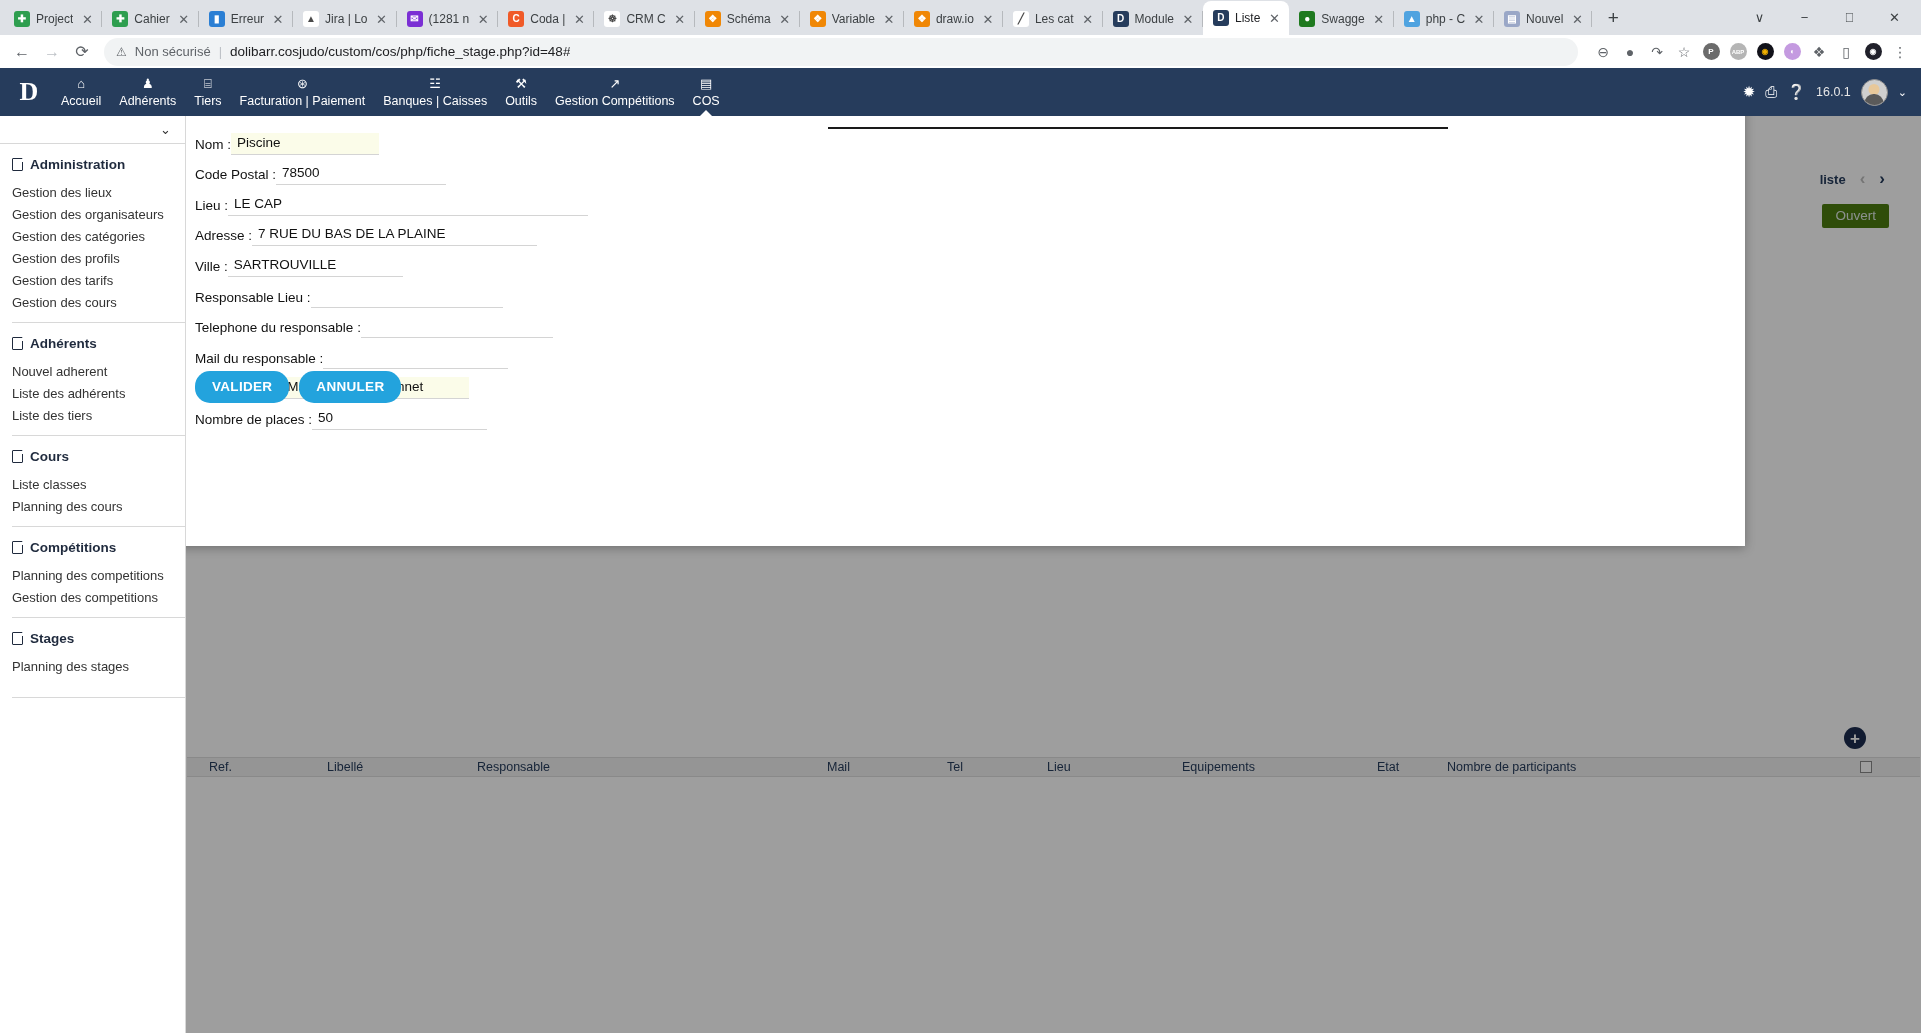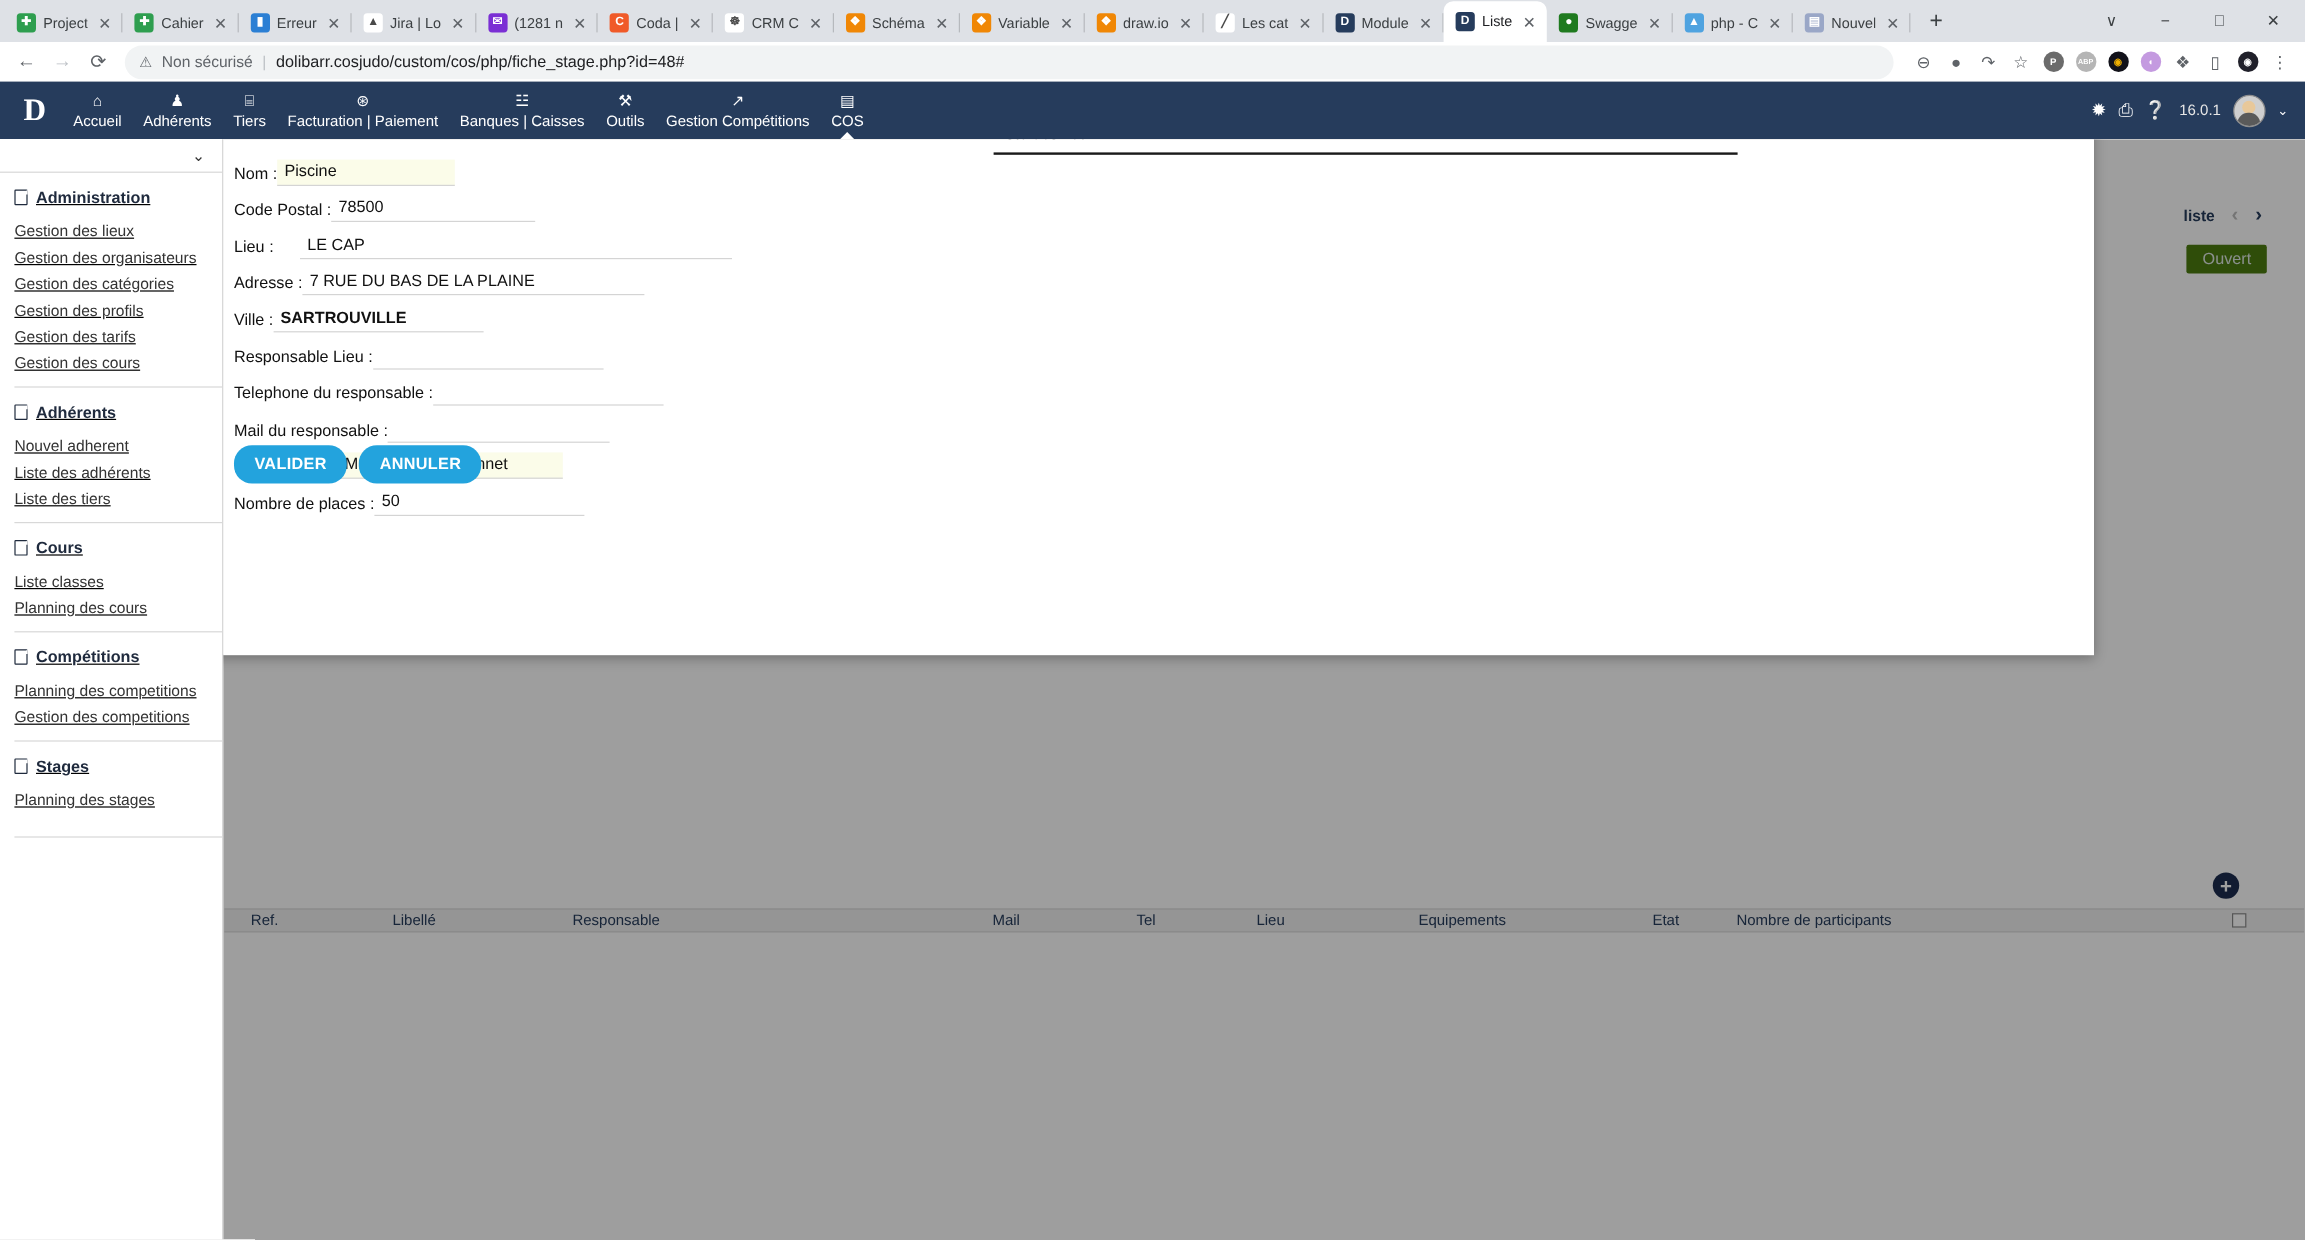--- a/index.html
+++ b/index.html
@@ -139,21 +139,21 @@
   #sidebar {
     width:186px; flex:0 0 186px; background:#ffffff;
     border-right:1px solid #d8d8d8;
     padding-top:0; font-size:13px;
   }
   #sidebar-collapse {
     height:28px; display:flex; align-items:center; justify-content:flex-end;
     padding-right:14px; border-bottom:1px solid #d8d8d8;
     font-size:13px; color:#333;
   }
-  .menu-group { padding:0;text-decoration:underline; }
+  .menu-group { padding:0; }
   .menu-head {
     display:flex; align-items:center; gap:7px;
     padding:13px 0 9px 12px;
     font-size:13.5px; font-weight:bold; color:#1f2a3d;
   }
   .menu-head .doc-ico {
     width:11px; height:13px; position:relative; flex:0 0 11px;
     border:1.4px solid #1f2a3d; border-radius:1px;
   }
   .menu-head .doc-ico::after {
@@ -538,29 +538,29 @@
             <div class="frow">
               <span class="flabel">Nom :</span>
               <input class="finput autofill" type="text" value="Piscine" style="width: 148px;">
             </div>
             <div class="frow">
               <span class="flabel">Code Postal :</span>
               <input class="finput" type="text" value="78500" style="width: 170px;">
             </div>
             <div class="frow">
               <span class="flabel">Lieu :</span>
-              <input class="finput" type="text" value="LE CAP" style="width: 360px; margin-left: 22px;">
+              <input class="finput" type="text" value="LE CAP" style="width: 360px;">
             </div>
             <div class="frow">
               <span class="flabel">Adresse :</span>
               <input class="finput" type="text" value="7 RUE DU BAS DE LA PLAINE" style="width: 285px;">
             </div>
             <div class="frow">
               <span class="flabel">Ville :</span>
-              <input class="finput" type="text" value="SARTROUVILLE" style="width: 175px; font-weight: bold;">
+              <input class="finput" type="text" value="SARTROUVILLE" style="width: 175px;">
             </div>
             <div class="frow">
               <span class="flabel">Responsable Lieu :</span>
               <input class="finput" type="text" style="width: 192px;">
             </div>
             <div class="frow">
               <span class="flabel">Telephone du responsable :</span>
               <input class="finput" type="text" style="width: 192px;">
             </div>
             <div class="frow">

